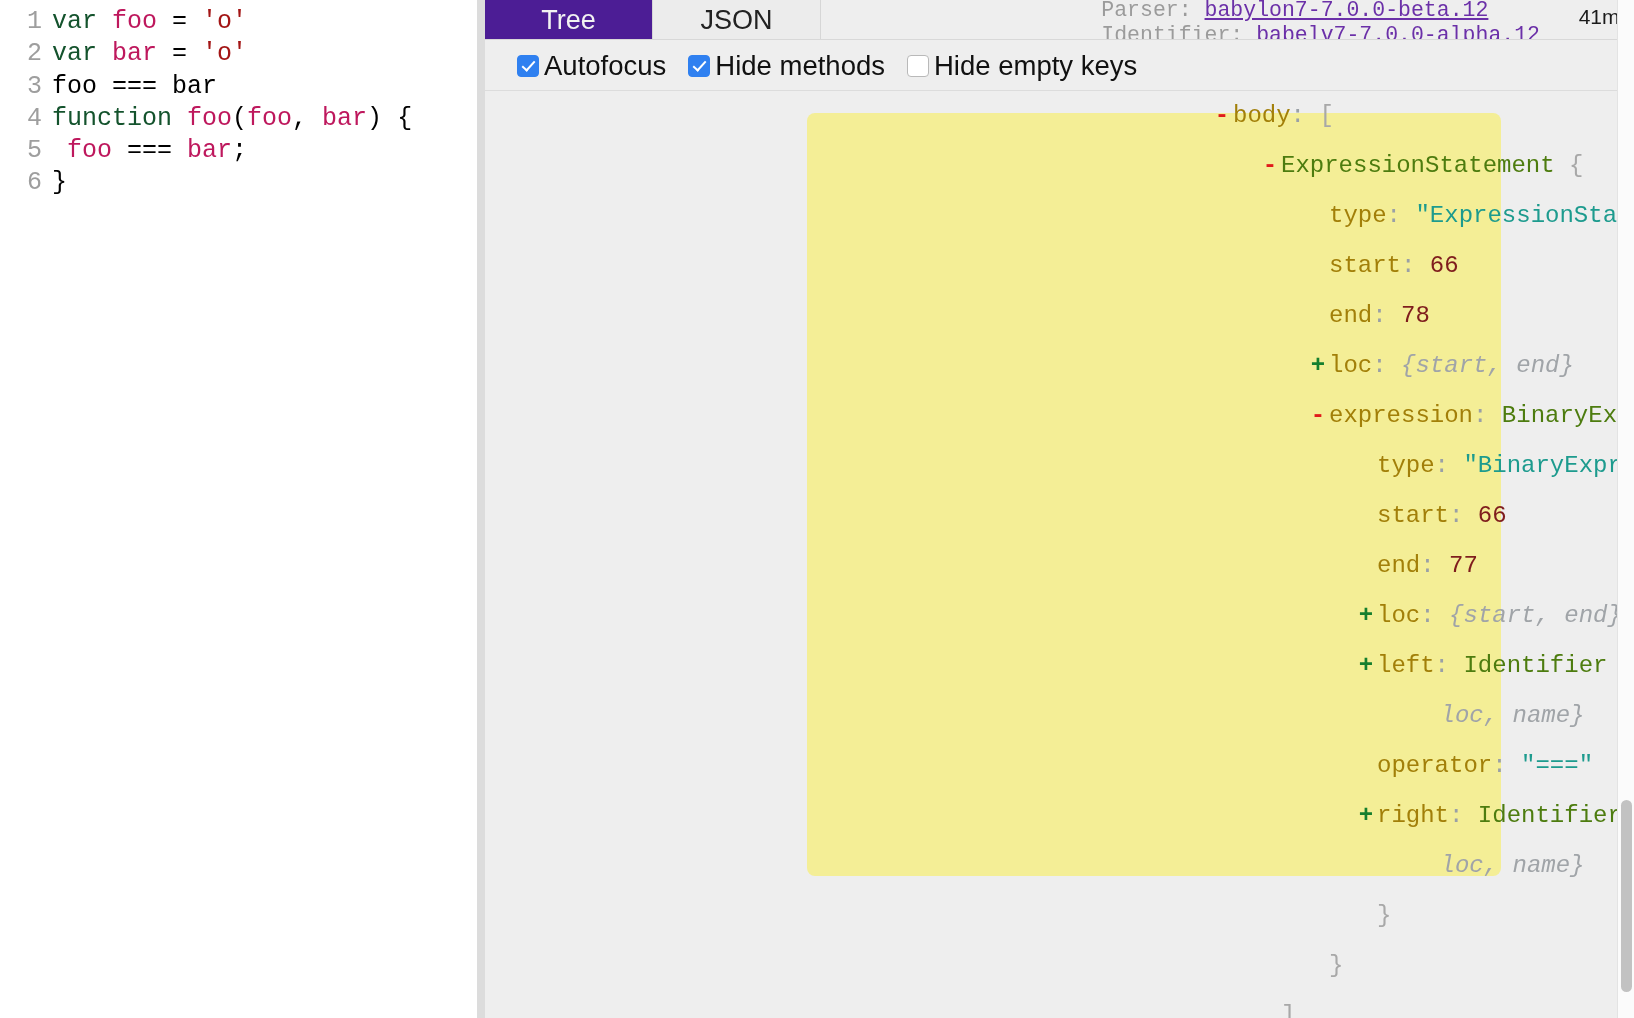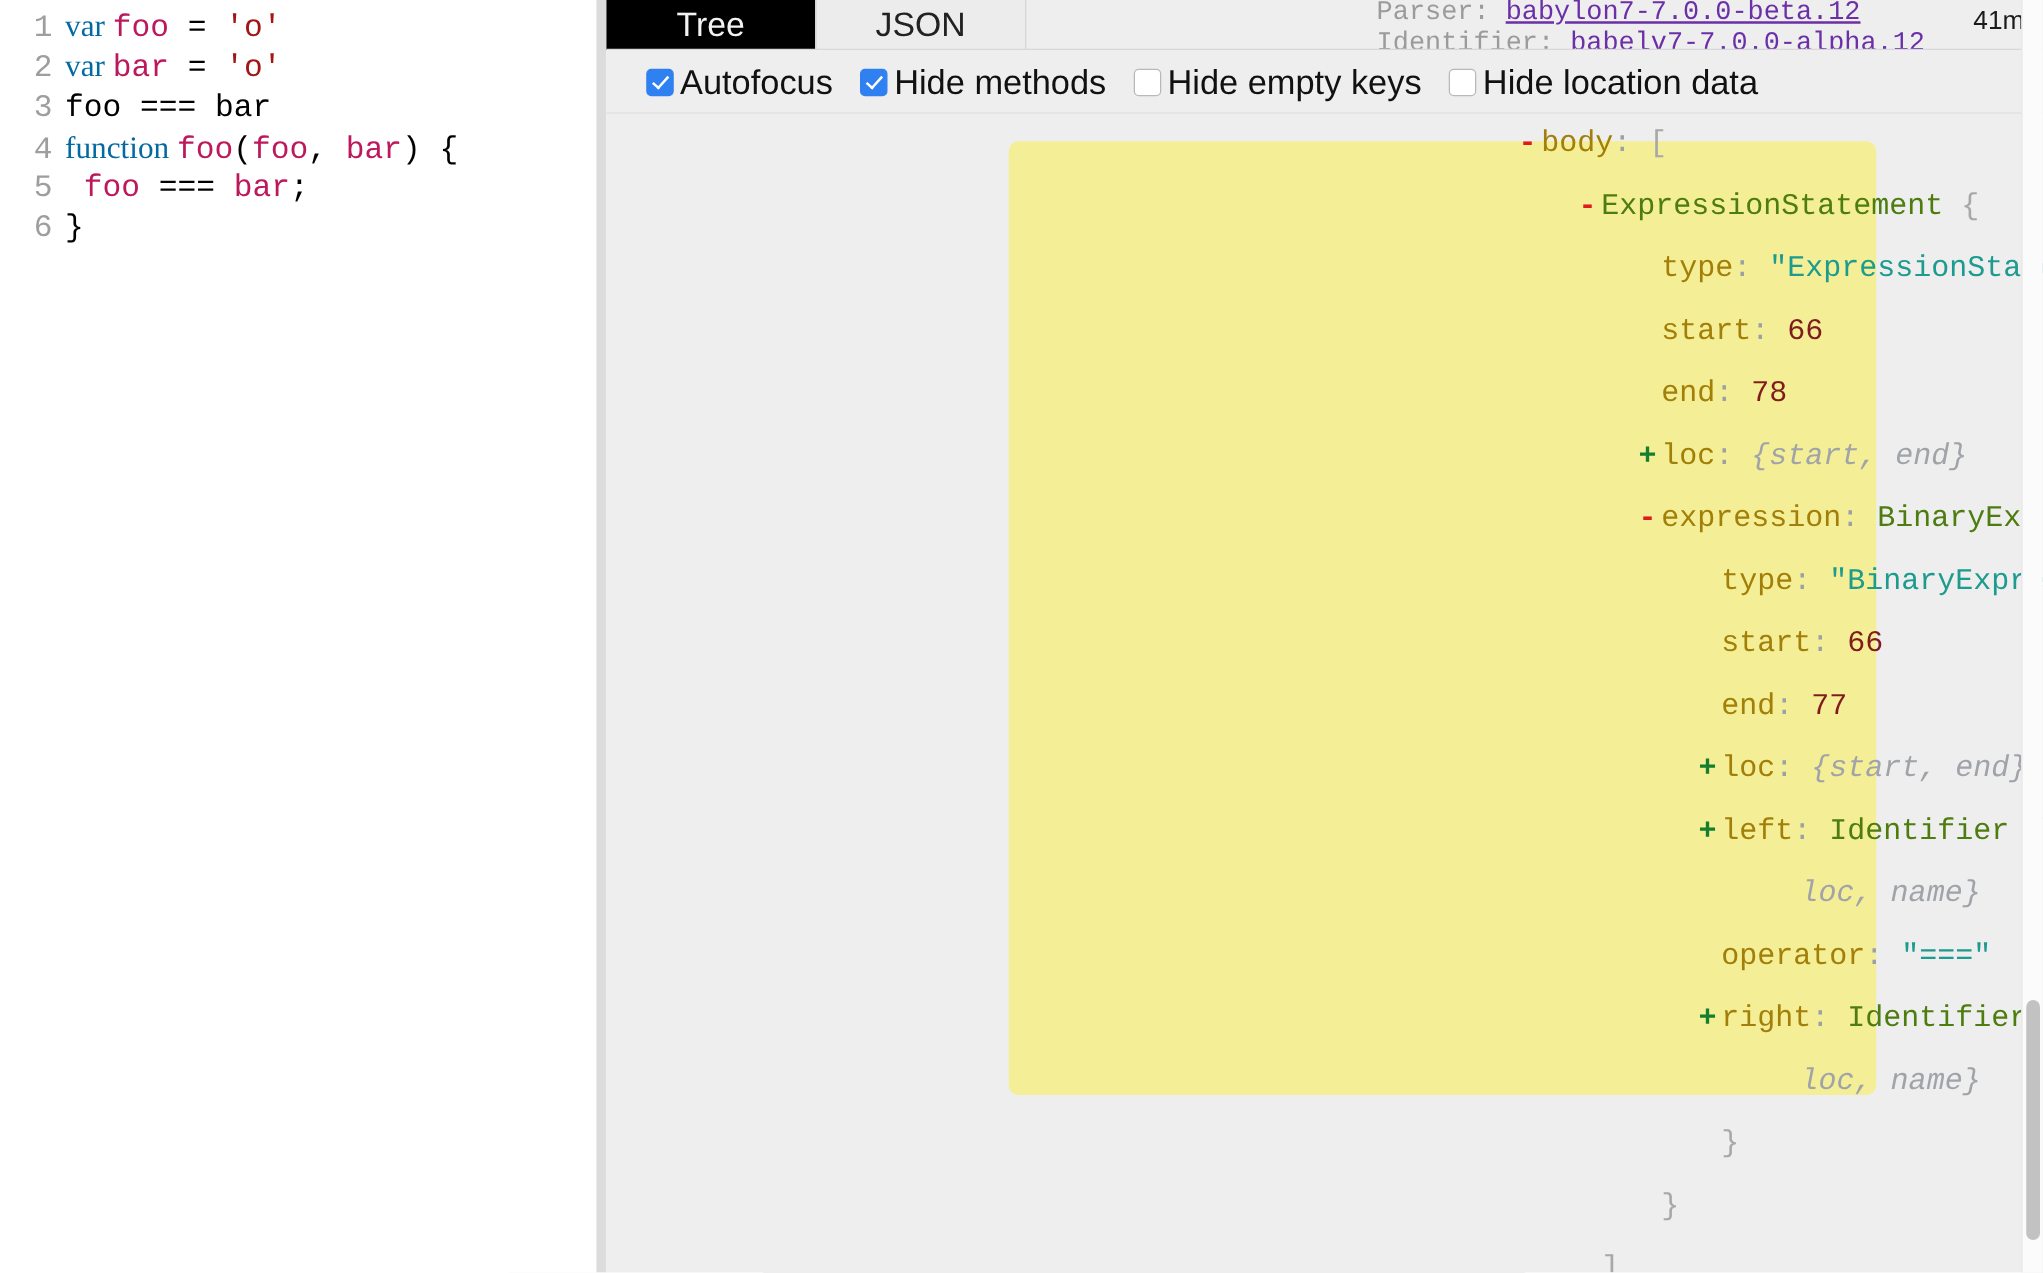--- a/index.html
+++ b/index.html
@@ -35,21 +35,21 @@
     white-space: pre;
   }
   .code-line { display: block; height: 32.3px; }
   .ln {
     display: inline-block;
     width: 52px;
     text-align: right;
     color: #9e9e9e;
     padding-right: 10px;
   }
-  .tk-kw   { color: #0369a1; font-family: Liberation Serif, serif; }
+  .tk-kw   { color: #14532d; }
   .tk-var  { color: #be185d; }
   .tk-str  { color: #a31515; }
   .tk-op   { color: #000000; }
   .tk-pl   { color: #000000; }
   .tk-punc { color: #000000; }
 
   
   #pane-divider {
     width: 8px;
     height: 1018px;
@@ -87,21 +87,21 @@
     align-items: center;
     justify-content: center;
     font-size: 27px;
     color: #222222;
     background: #ececec;
     border-right: 1px solid #d6d6d6;
     cursor: pointer;
     user-select: none;
   }
   .tab.active {
-    background: #000000;
+    background: #4c1d95;
     color: #f2f2f2;
   }
 
   #meta-block {
     position: absolute;
     right: 94px;
     top: -2px;
     text-align: left;
     font-family: "Liberation Mono", "DejaVu Sans Mono", monospace;
     font-size: 21.5px;
@@ -294,24 +294,20 @@
           <span class="cbox checked"></span>
           <span>Autofocus</span>
         </label>
         <label class="opt">
           <span class="cbox checked"></span>
           <span>Hide methods</span>
         </label>
         <label class="opt">
           <span class="cbox"></span>
           <span>Hide empty keys</span>
-        </label>
-        <label class="opt">
-          <span class="cbox"></span>
-          <span>Hide location data</span>
         </label>
         <div id="options-rule"></div>
     </div>
 
     <div id="tree-scroll">
       <div id="highlight-box"></div>
       <div id="tree">
           <div class="tline"><span class="ind" style="width: 726px;"></span><span class="toggle minus">-</span><span class="k-key">body</span><span class="k-colon">:</span><span class="k-punc"> [</span></div>
           <div class="tline"><span class="ind" style="width: 774px;"></span><span class="toggle minus">-</span><span class="k-type">ExpressionStatement</span><span class="k-punc"> {</span></div>
           <div class="tline"><span class="ind" style="width: 822px;"></span><span class="toggle none">&nbsp;</span><span class="k-key">type</span><span class="k-colon">:</span><span class="k-punc"> </span><span class="k-str">"ExpressionStatement"</span></div>

